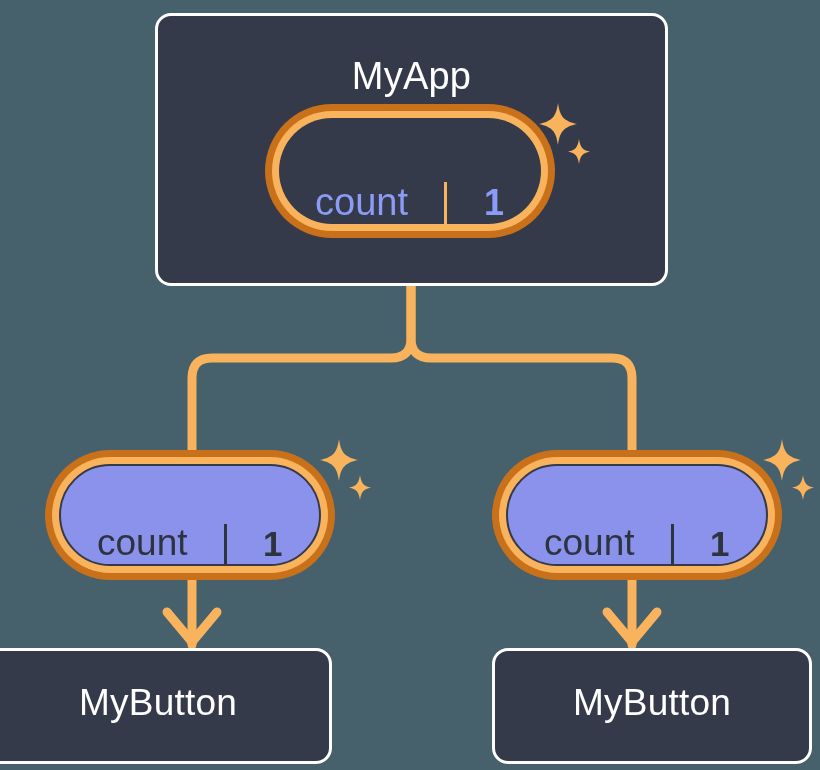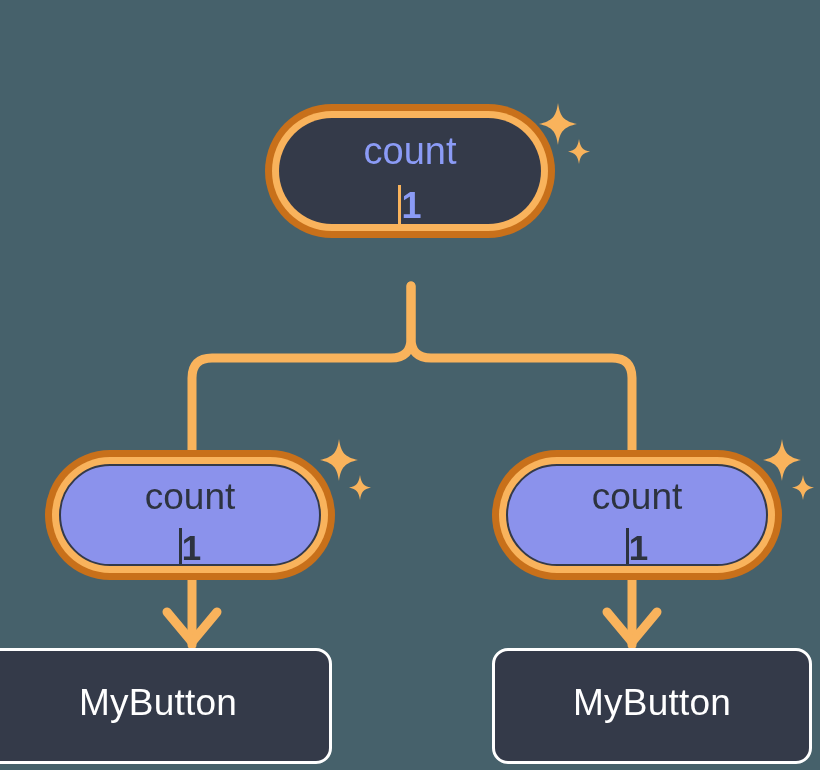--- a/index.html
+++ b/index.html
@@ -96,23 +96,22 @@
     padding: 7px;
     width: 100%;
     height: 100%;
   }
   .pill-inner {
     box-sizing: border-box;
     border-radius: 999px;
     width: 100%;
     height: 100%;
     display: flex;
-    align-items: center;
+    align-items: flex-end;
     overflow: hidden;
-    flex-direction: column;
   }
   .pill-key, .pill-val {
     display: flex;
     align-items: center;
     justify-content: center;
     box-sizing: border-box;
   }
   
   .pill-dark .pill-inner {
     background: #343a49;
@@ -185,20 +184,23 @@
     <path d="M 411 286 L 411 338 Q 411 358 391 358 L 212 358 Q 192 358 192 378 L 192 452" fill="none" stroke="#f9b35c" stroke-width="9" stroke-linecap="round"></path>
     <path d="M 411 286 L 411 338 Q 411 358 431 358 L 612 358 Q 632 358 632 378 L 632 452" fill="none" stroke="#f9b35c" stroke-width="9" stroke-linecap="round"></path>
 
     <path d="M 192 578 L 192 645" fill="none" stroke="#f9b35c" stroke-width="9" stroke-linecap="round"></path>
     <path d="M 167 612 L 192 642 L 217 612" fill="none" stroke="#f9b35c" stroke-width="9" stroke-linecap="round" stroke-linejoin="round"></path>
 
     <path d="M 632 578 L 632 645" fill="none" stroke="#f9b35c" stroke-width="9" stroke-linecap="round"></path>
     <path d="M 607 612 L 632 642 L 657 612" fill="none" stroke="#f9b35c" stroke-width="9" stroke-linecap="round" stroke-linejoin="round"></path>
   </svg>
 
+  <div class="card" id="card-myapp">
+    <div class="card-title">MyApp</div>
+  </div>
 
   <div class="pill-wrap" id="pill-myapp">
     <div class="pill pill-dark">
       <div class="pill-mid">
         <div class="pill-inner">
           <div class="pill-key">count</div>
           <div class="pill-val">1</div>
         </div>
       </div>
     </div>

